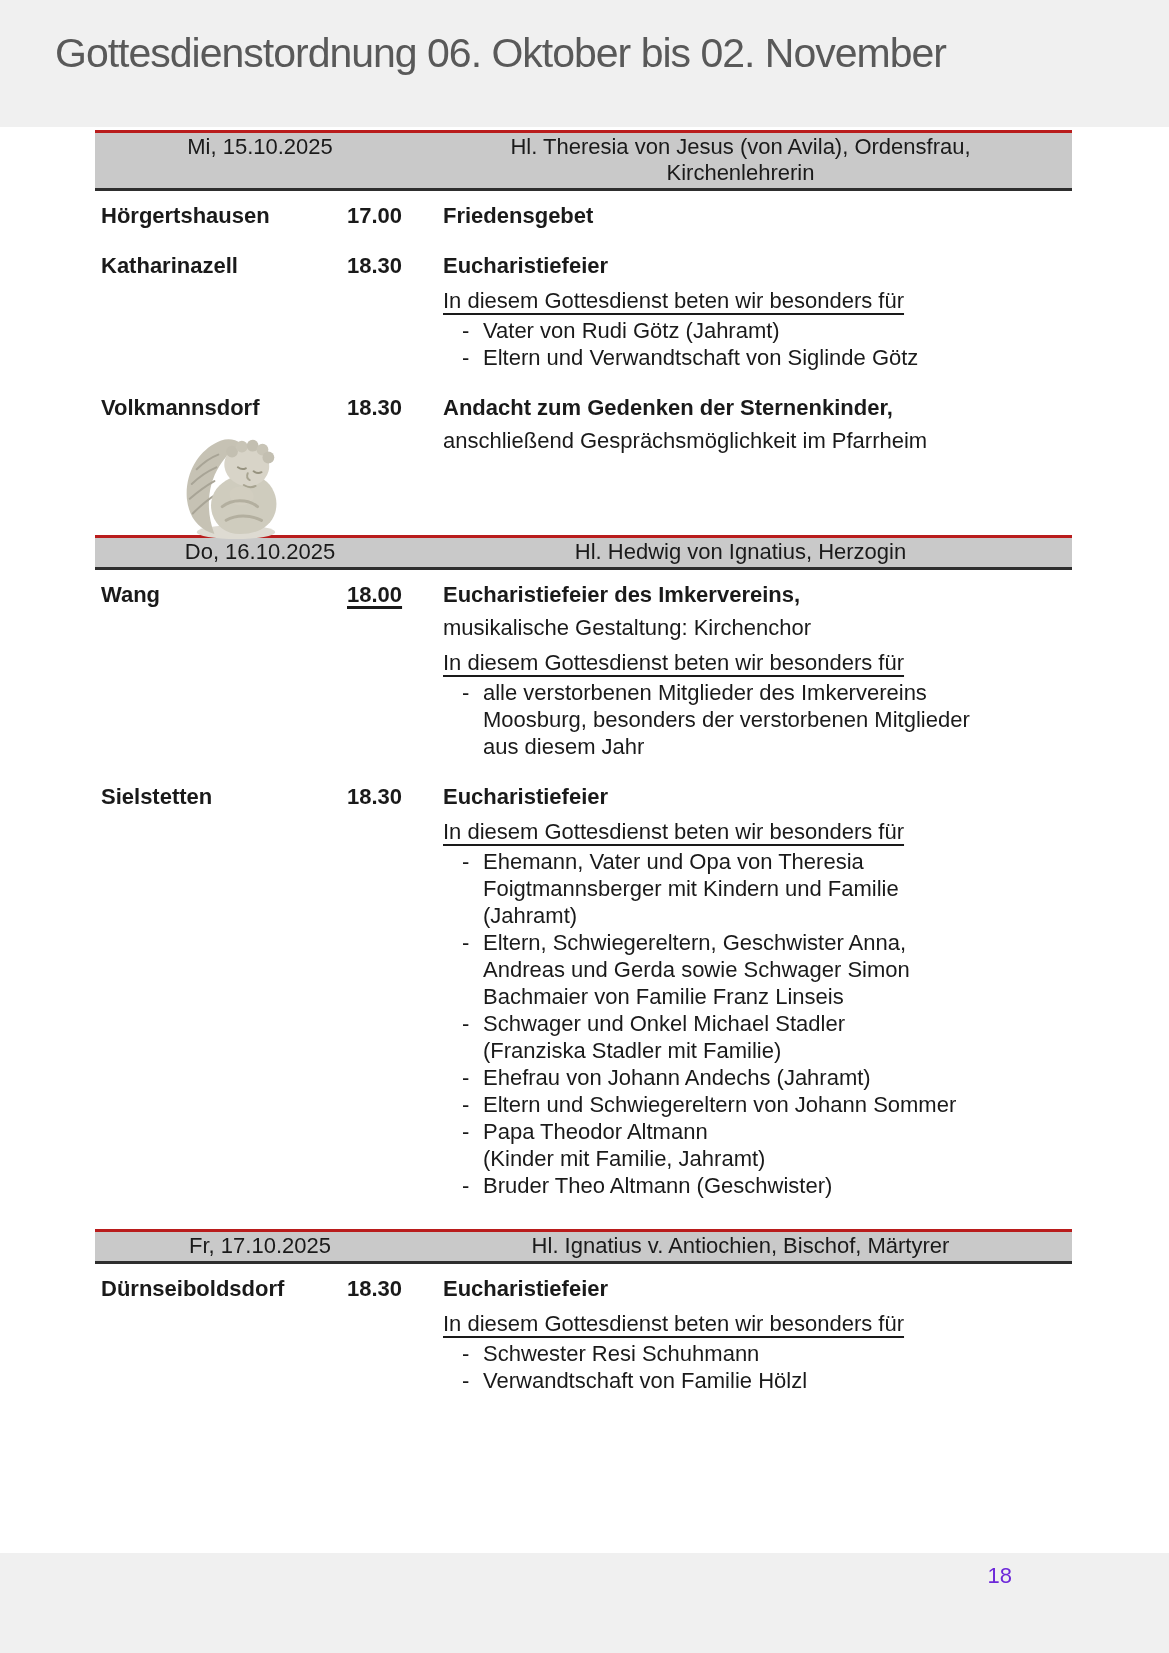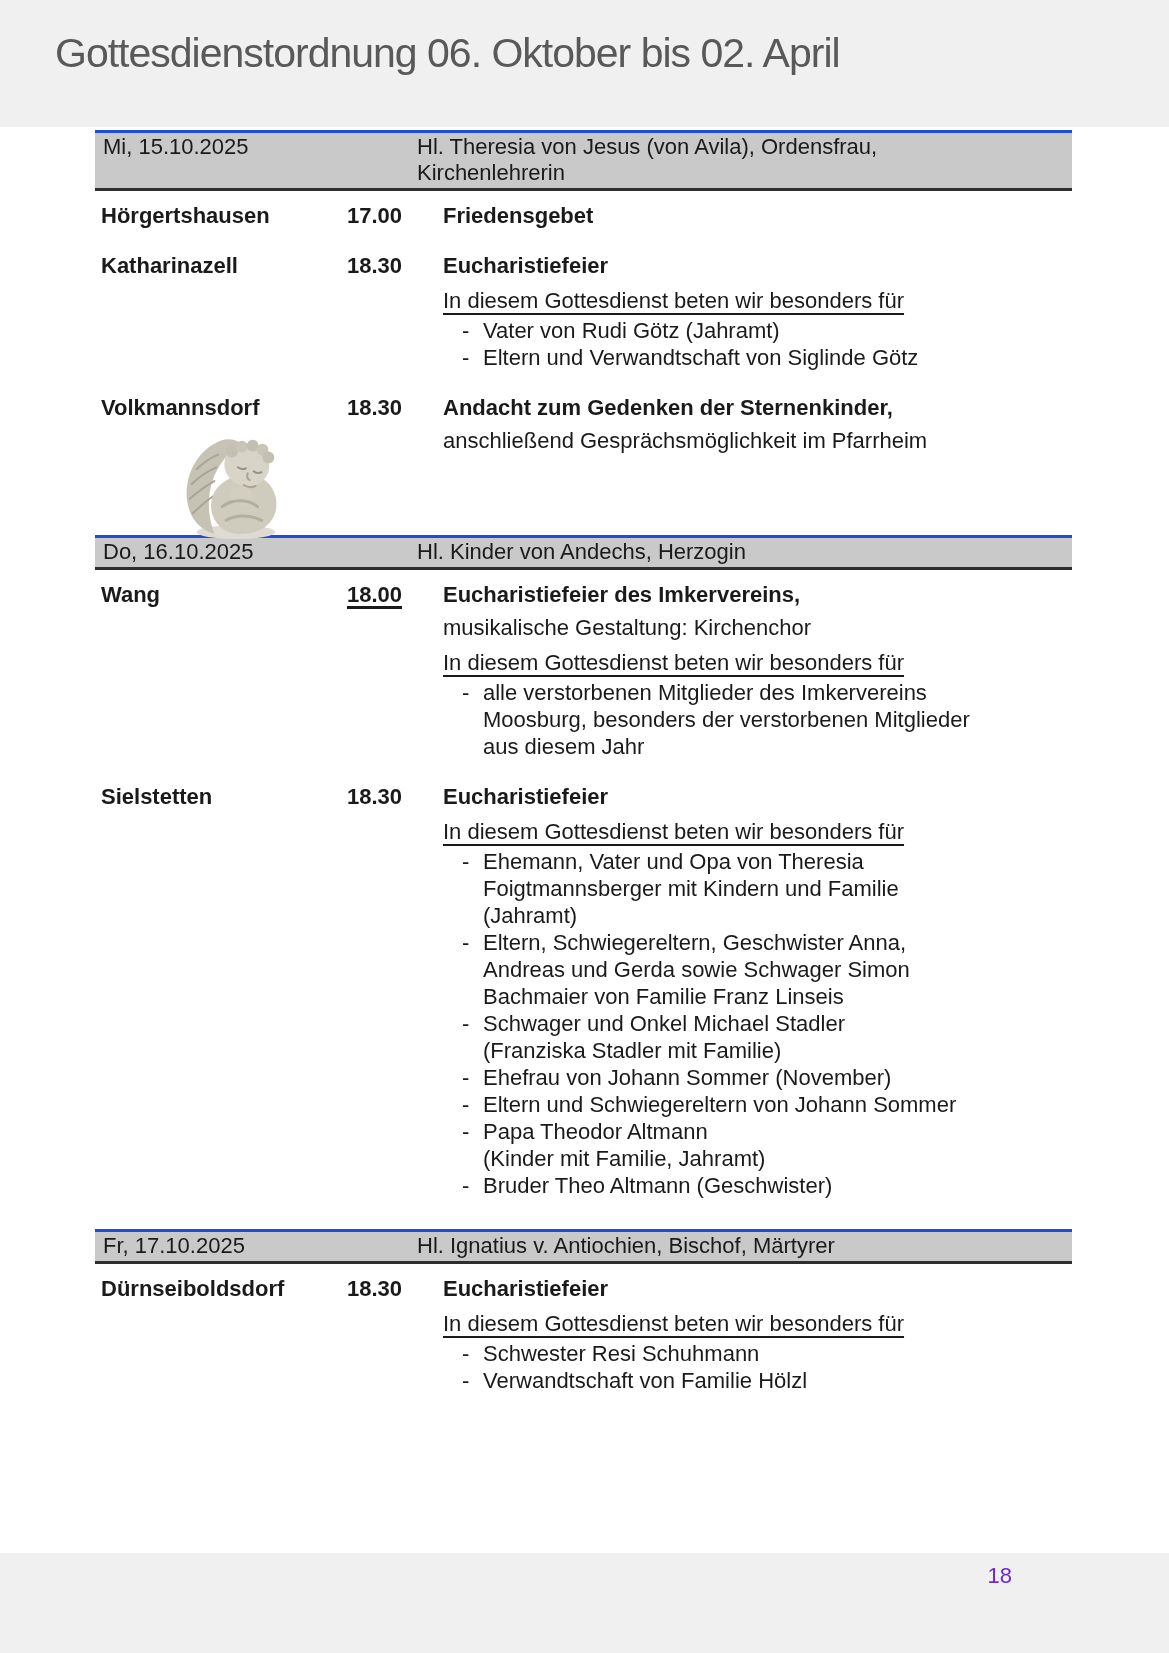--- a/index.html
+++ b/index.html
@@ -15,22 +15,22 @@
     font-size:41px; font-weight:400; letter-spacing:-1px; color:#595959;
     white-space:nowrap;
   }
   .content {
     position:absolute; left:95px; top:127px; width:977px;
     font-size:22px; line-height:27px;
   }
   .date-bar {
     display:grid; grid-template-columns:314px 1fr;
     background:#c9c9c9; box-sizing:border-box;
-    border-top:3px solid #1d4ed8; border-bottom:3px solid #2e2e2e;
-    padding:1px 8px 2px 8px; line-height:26px;
+    border-top:3px solid #b91c1c; border-bottom:3px solid #2e2e2e;
+    padding:1px 8px 2px 8px; line-height:26px;text-align:center;
   }
   .date-bar .feast { white-space:pre-line; }
   .day:first-child .date-bar { margin-top:3px; }
   .day + .day .date-bar { margin-top:30px; }
   .service {
     display:grid; grid-template-columns:252px 96px 1fr;
     margin-top:11px; position:relative;
   }
   .service + .service { margin-top:23px; }
   .loc { font-weight:bold; padding-left:6px; }
@@ -49,21 +49,21 @@
   .volk { min-height:111px; }
   .angel { position:absolute; left:80px; top:36px; }
   .pagenum { position:absolute; top:10px; right:157px; font-size:22px; color:#6d28d9; }
 </style>
 </head>
 <body>
 
 <div class="page">
 
   <header class="band top">
-    <h1 class="page-title">Gottesdienstordnung 06. Oktober bis 02. April</h1>
+    <h1 class="page-title">Gottesdienstordnung 06. Oktober bis 02. November</h1>
   </header>
 
   <main class="content">
 
     <section class="day">
       <div class="date-bar">
         <span class="date">Mi, 15.10.2025</span>
         <span class="feast">Hl. Theresia von Jesus (von Avila), Ordensfrau,
 Kirchenlehrerin</span>
       </div>
@@ -114,21 +114,21 @@
           <path d="M56 62 C62 56 72 56 78 62 C82 67 80 74 72 76 C62 79 54 72 56 62 Z" fill="#d2cec0"></path>
           <path d="M48 78 C58 70 74 70 84 78" stroke="#b3af9f" stroke-width="3" fill="none" stroke-linecap="round"></path>
           <path d="M52 92 C62 86 76 86 88 92" stroke="#b3af9f" stroke-width="3" fill="none" stroke-linecap="round"></path>
         </svg>
       </div>
     </section>
 
     <section class="day">
       <div class="date-bar">
         <span class="date">Do, 16.10.2025</span>
-        <span class="feast">Hl. Kinder von Andechs, Herzogin</span>
+        <span class="feast">Hl. Hedwig von Ignatius, Herzogin</span>
       </div>
 
       <div class="service">
         <div class="loc">Wang</div>
         <div class="time"><span class="u">18.00</span></div>
         <div class="desc">
           <div class="svc-title">Eucharistiefeier des Imkervereins,</div>
           <div class="svc-subtitle">musikalische Gestaltung: Kirchenchor</div>
           <div class="pray-heading">In diesem Gottesdienst beten wir besonders für</div>
           <ul class="intercessions">
@@ -147,21 +147,21 @@
           <div class="pray-heading">In diesem Gottesdienst beten wir besonders für</div>
           <ul class="intercessions">
             <li><span>Ehemann, Vater und Opa von Theresia
 Foigtmannsberger mit Kindern und Familie
 (Jahramt)</span></li>
             <li><span>Eltern, Schwiegereltern, Geschwister Anna,
 Andreas und Gerda sowie Schwager Simon
 Bachmaier von Familie Franz Linseis</span></li>
             <li><span>Schwager und Onkel Michael Stadler
 (Franziska Stadler mit Familie)</span></li>
-            <li><span>Ehefrau von Johann Sommer (November)</span></li>
+            <li><span>Ehefrau von Johann Andechs (Jahramt)</span></li>
             <li><span>Eltern und Schwiegereltern von Johann Sommer</span></li>
             <li><span>Papa Theodor Altmann
 (Kinder mit Familie, Jahramt)</span></li>
             <li><span>Bruder Theo Altmann (Geschwister)</span></li>
           </ul>
         </div>
       </div>
     </section>
 
     <section class="day">

